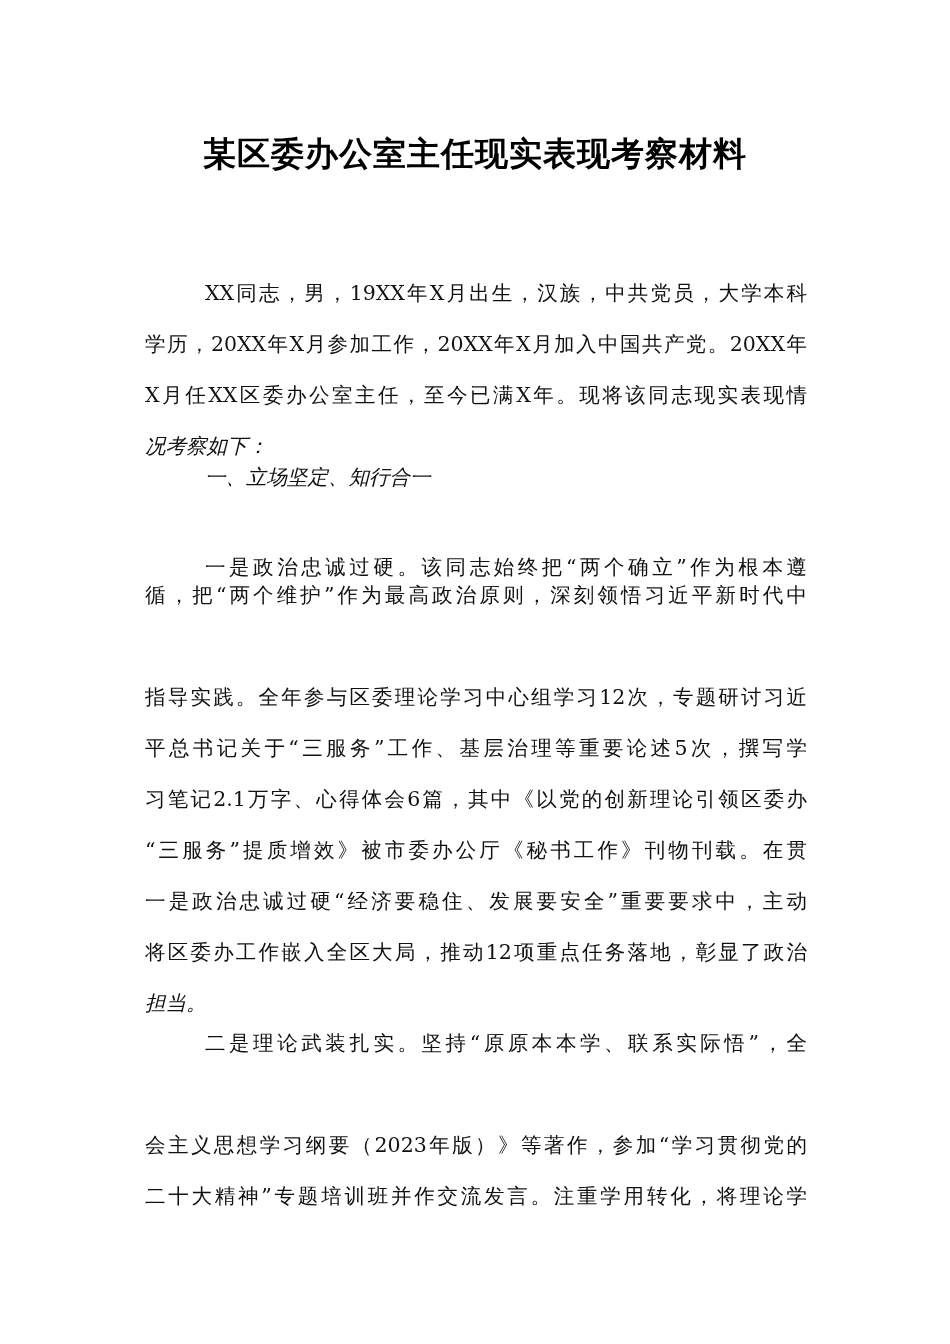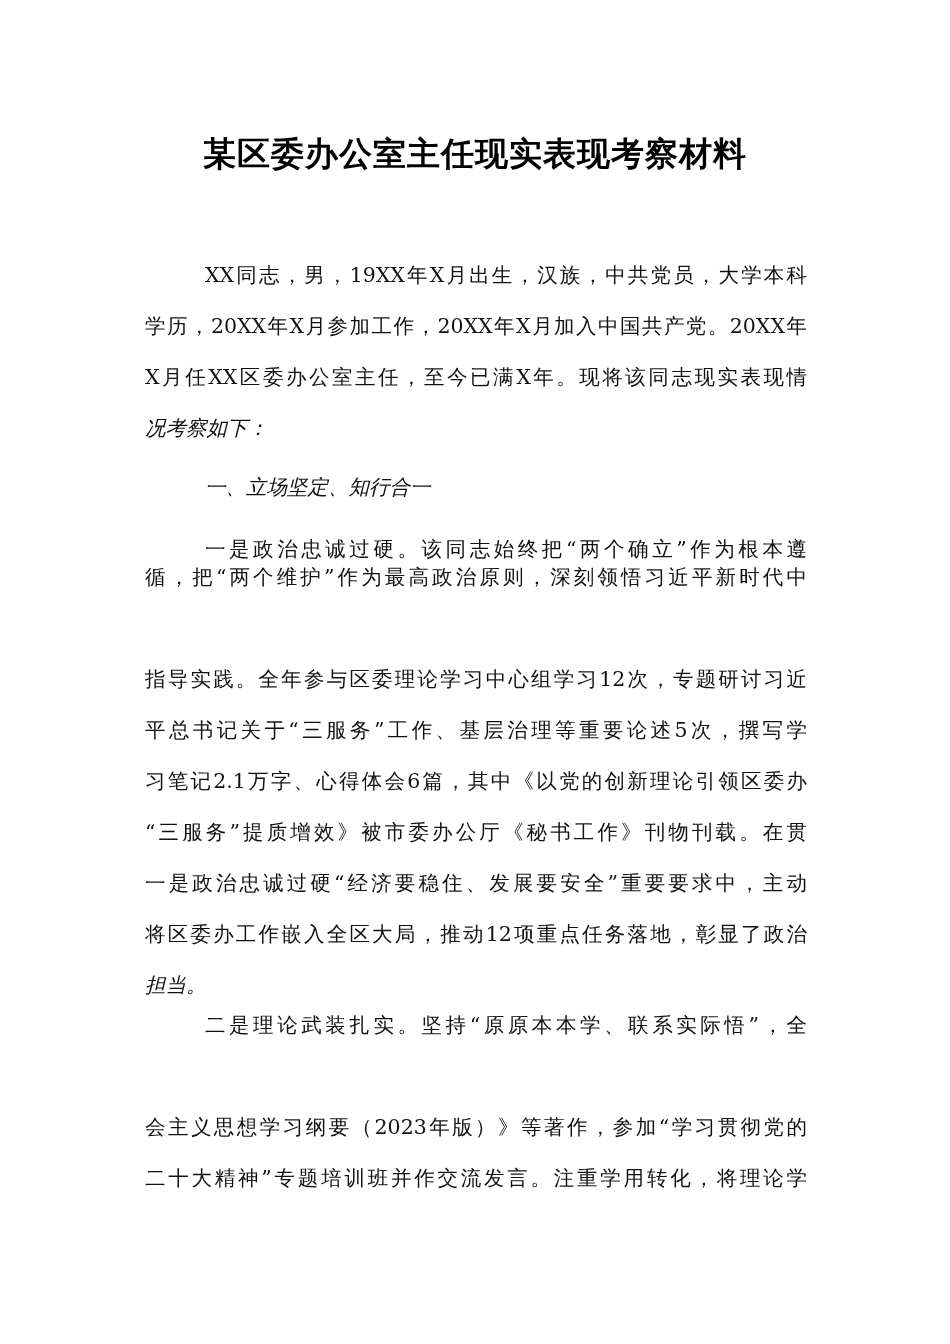--- a/index.html
+++ b/index.html
@@ -8,36 +8,37 @@
   .title {
     position: absolute; left: 0; top: 132px; width: 950px; text-align: center;
     font-family: "DejaVu Sans", sans-serif; font-weight: bold; font-size: 33px;
     color: #000; letter-spacing: 1px;
   }
   .line {
     position: absolute; left: 145px; width: 662px; height: 30px;
     font-family: "DejaVu Serif", serif; font-size: 20.5px; color: #111;
     white-space: nowrap; text-align: justify; text-align-last: justify;
     line-height: 30px;
+    margin-top: 18px;
   }
   .line.last { text-align-last: left; font-style: italic; }
   .line.indent { left: 205px; width: 602px; }
 </style>
 </head>
 <body>
 
 <div class="page">
   <div class="title">某区委办公室主任现实表现考察材料</div>
 
   <div class="line indent" style="top:260px">XX同志，男，19XX年X月出生，汉族，中共党员，大学本科</div>
   <div class="line" style="top:311px">学历，20XX年X月参加工作，20XX年X月加入中国共产党。20XX年</div>
   <div class="line" style="top:362px">X月任XX区委办公室主任，至今已满X年。现将该同志现实表现情</div>
   <div class="line last" style="top:413px">况考察如下：</div>
 
-  <div class="line indent last" style="top:472px">一、立场坚定、知行合一</div>
+  <div class="line indent last" style="top:444px">一、立场坚定、知行合一</div>
 
   <div class="line indent" style="top:534px">一是政治忠诚过硬。该同志始终把“两个确立”作为根本遵</div>
   <div class="line" style="top:562px">循，把“两个维护”作为最高政治原则，深刻领悟习近平新时代中</div>
   <div class="line" style="top:664px">指导实践。全年参与区委理论学习中心组学习12次，专题研讨习近</div>
   <div class="line" style="top:715px">平总书记关于“三服务”工作、基层治理等重要论述5次，撰写学</div>
   <div class="line" style="top:766px">习笔记2.1万字、心得体会6篇，其中《以党的创新理论引领区委办</div>
   <div class="line" style="top:817px">“三服务”提质增效》被市委办公厅《秘书工作》刊物刊载。在贯</div>
   <div class="line" style="top:868px">一是政治忠诚过硬“经济要稳住、发展要安全”重要要求中，主动</div>
   <div class="line" style="top:919px">将区委办工作嵌入全区大局，推动12项重点任务落地，彰显了政治</div>
   <div class="line last" style="top:970px">担当。</div>

